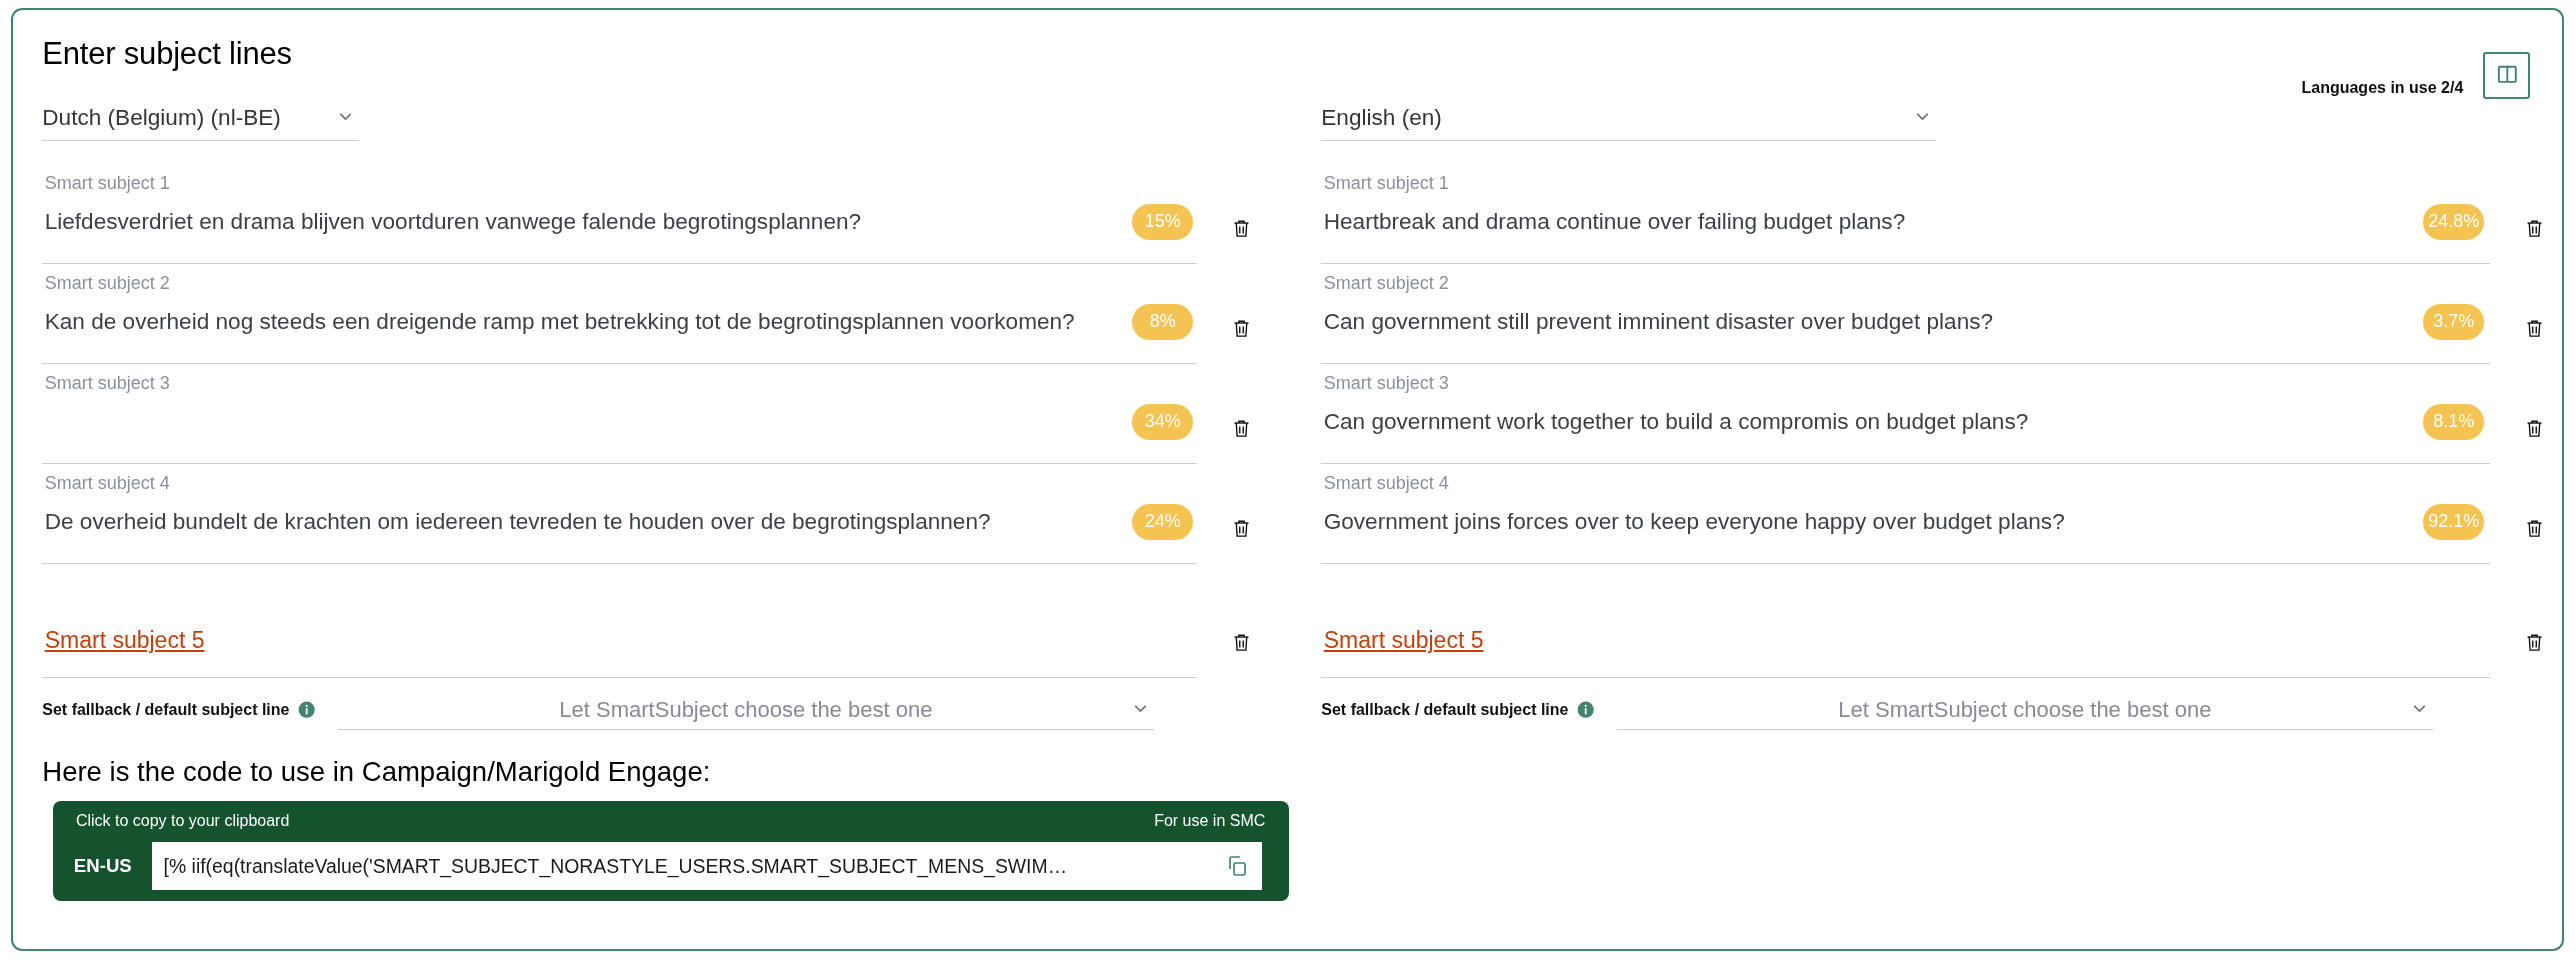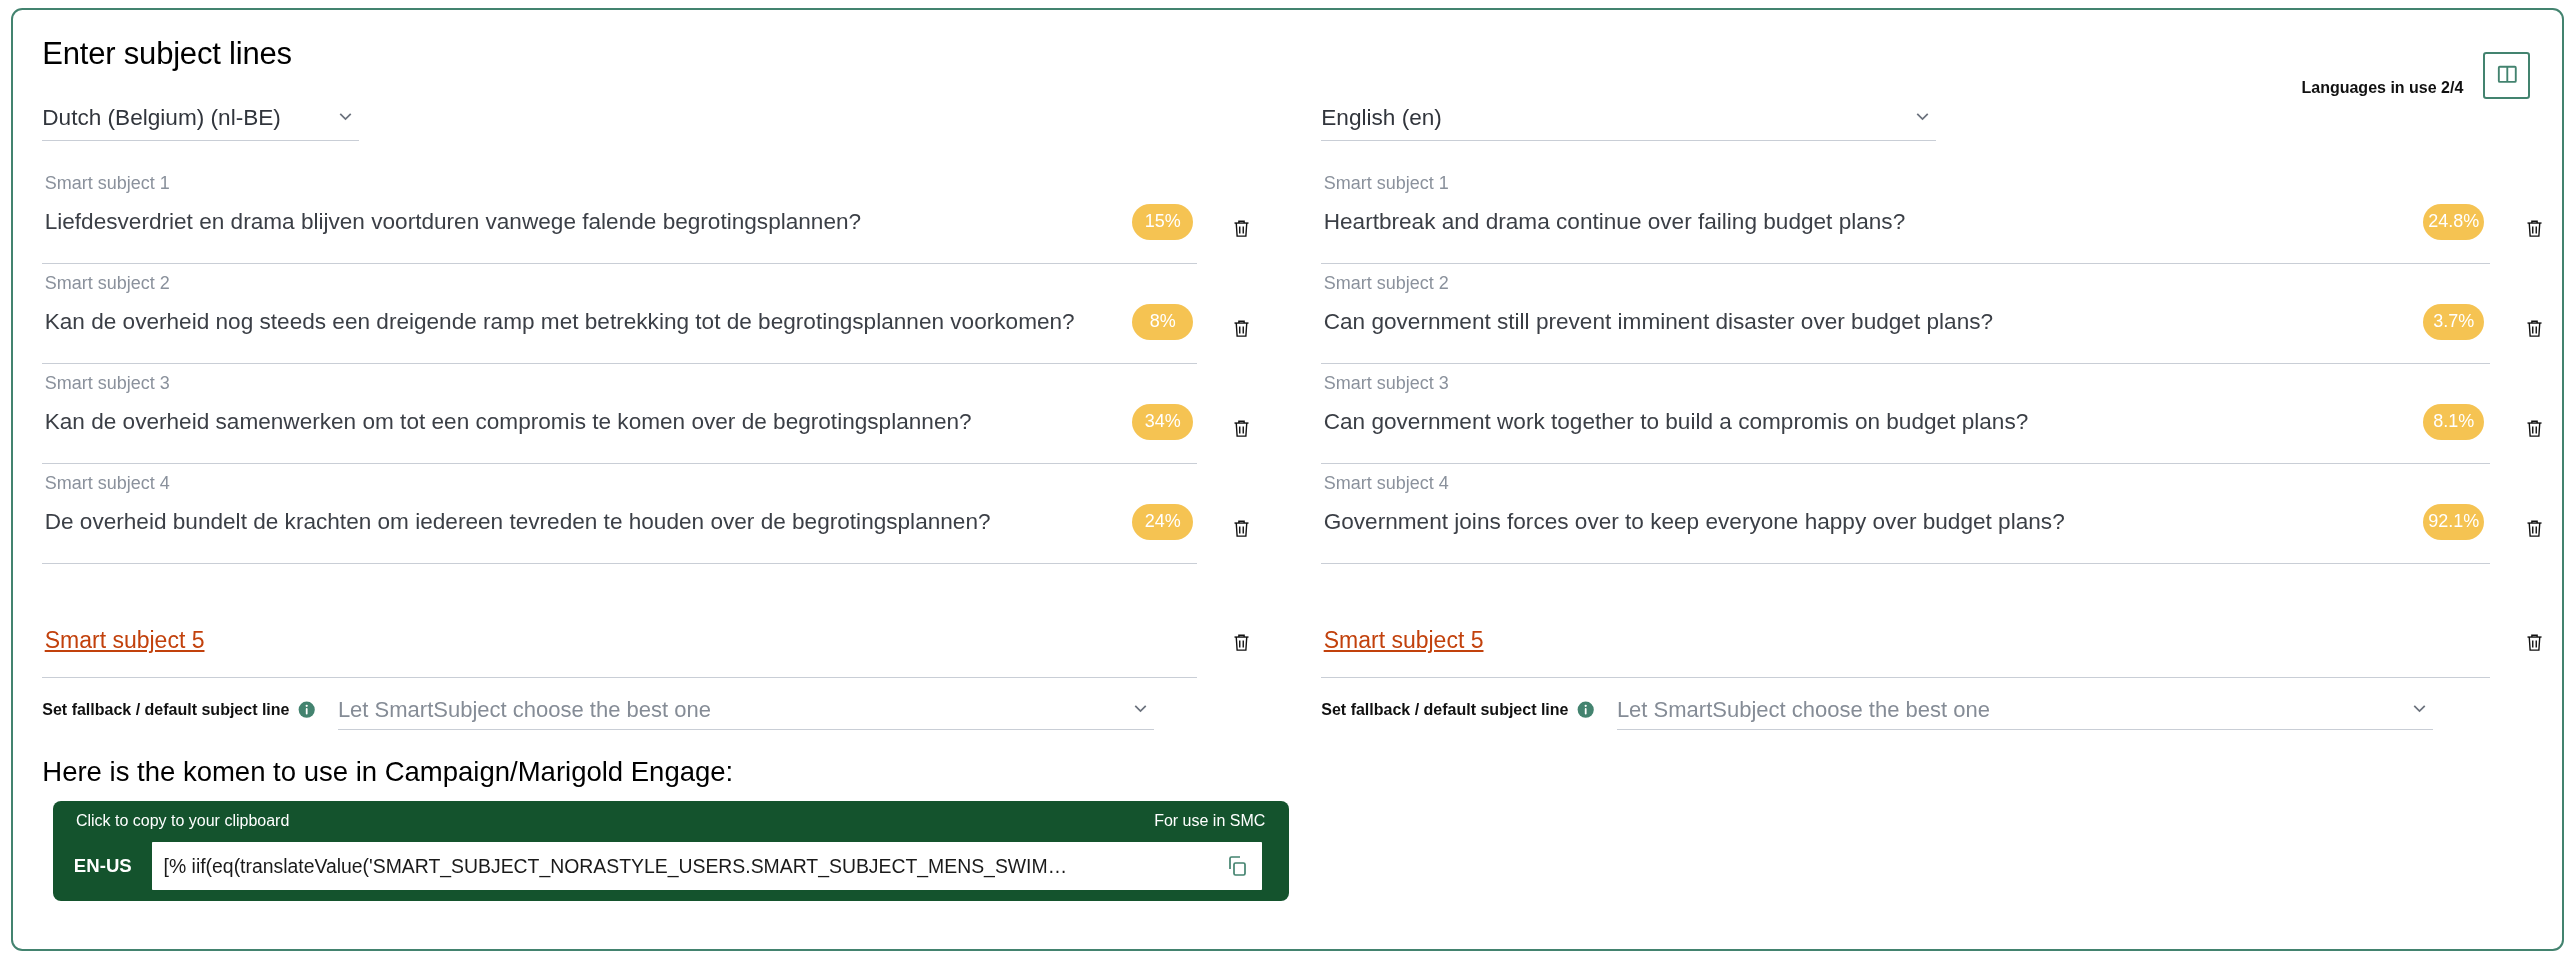--- a/index.html
+++ b/index.html
@@ -182,20 +182,21 @@
   }
   .fb-select {
     margin-left: 21px;
     position: relative;
     width: 808px;
     height: 40px;
     border-bottom: 1.6px solid #c9ced6;
     display: flex;
     align-items: center;
     cursor: pointer;
+    justify-content: center;
   }
   .fb-left .fb-select  { width: 816px; }
   .fb-right .fb-select { width: 816px; }
   .fb-select-value {
     font-size: 22px;
     color: #858c96;
   }
 
   
   .code-heading {
@@ -337,21 +338,20 @@
               <path d="M6 6l1 15h10l1-15"></path>
               <path d="M10 10v8M14 10v8"></path>
             </svg>
           </span>
         </div>
       </div>
 
       <div class="srow r3">
         <div class="srow-field"></div>
         <div class="srow-label">Smart subject 3</div>
-        <div class="srow-value">Kan de overheid samenwerken om tot een compromis te komen over de begrotingsplannen?</div>
         <div class="pct">34%</div>
         <div class="trash">
           <span>
             <svg width="21" height="22.6" viewBox="0 0 24 24" fill="none" stroke="#111" stroke-width="1.6">
               <path d="M4 6h16"></path>
                 <path d="M9 6V4h6v2"></path>
               <path d="M6 6l1 15h10l1-15"></path>
               <path d="M10 10v8M14 10v8"></path>
             </svg>
           </span>
@@ -523,21 +523,21 @@
     <span class="fb-select">
       <span class="fb-select-value">Let SmartSubject choose the best one</span>
       <span class="chev">
         <svg width="21" height="21" viewBox="0 0 24 24" fill="none" stroke="#6b727d" stroke-width="2">
             <polyline points="6 9 12 15 18 9"></polyline>
           </svg>
       </span>
     </span>
   </div>
 
-  <div class="code-heading">Here is the komen to use in Campaign/Marigold Engage:</div>
+  <div class="code-heading">Here is the code to use in Campaign/Marigold Engage:</div>
 
   <div class="code-box">
     <div class="code-box-top">
       <span class="code-hint">Click to copy to your clipboard</span>
       <span class="code-use">For use in SMC</span>
     </div>
     <div class="code-line">
       <span class="code-locale">EN-US</span>
       <span class="code-input">
         <span class="code-text">[% iif(eq(translateValue('SMART_SUBJECT_NORASTYLE_USERS.SMART_SUBJECT_MENS_SWIM…</span>

